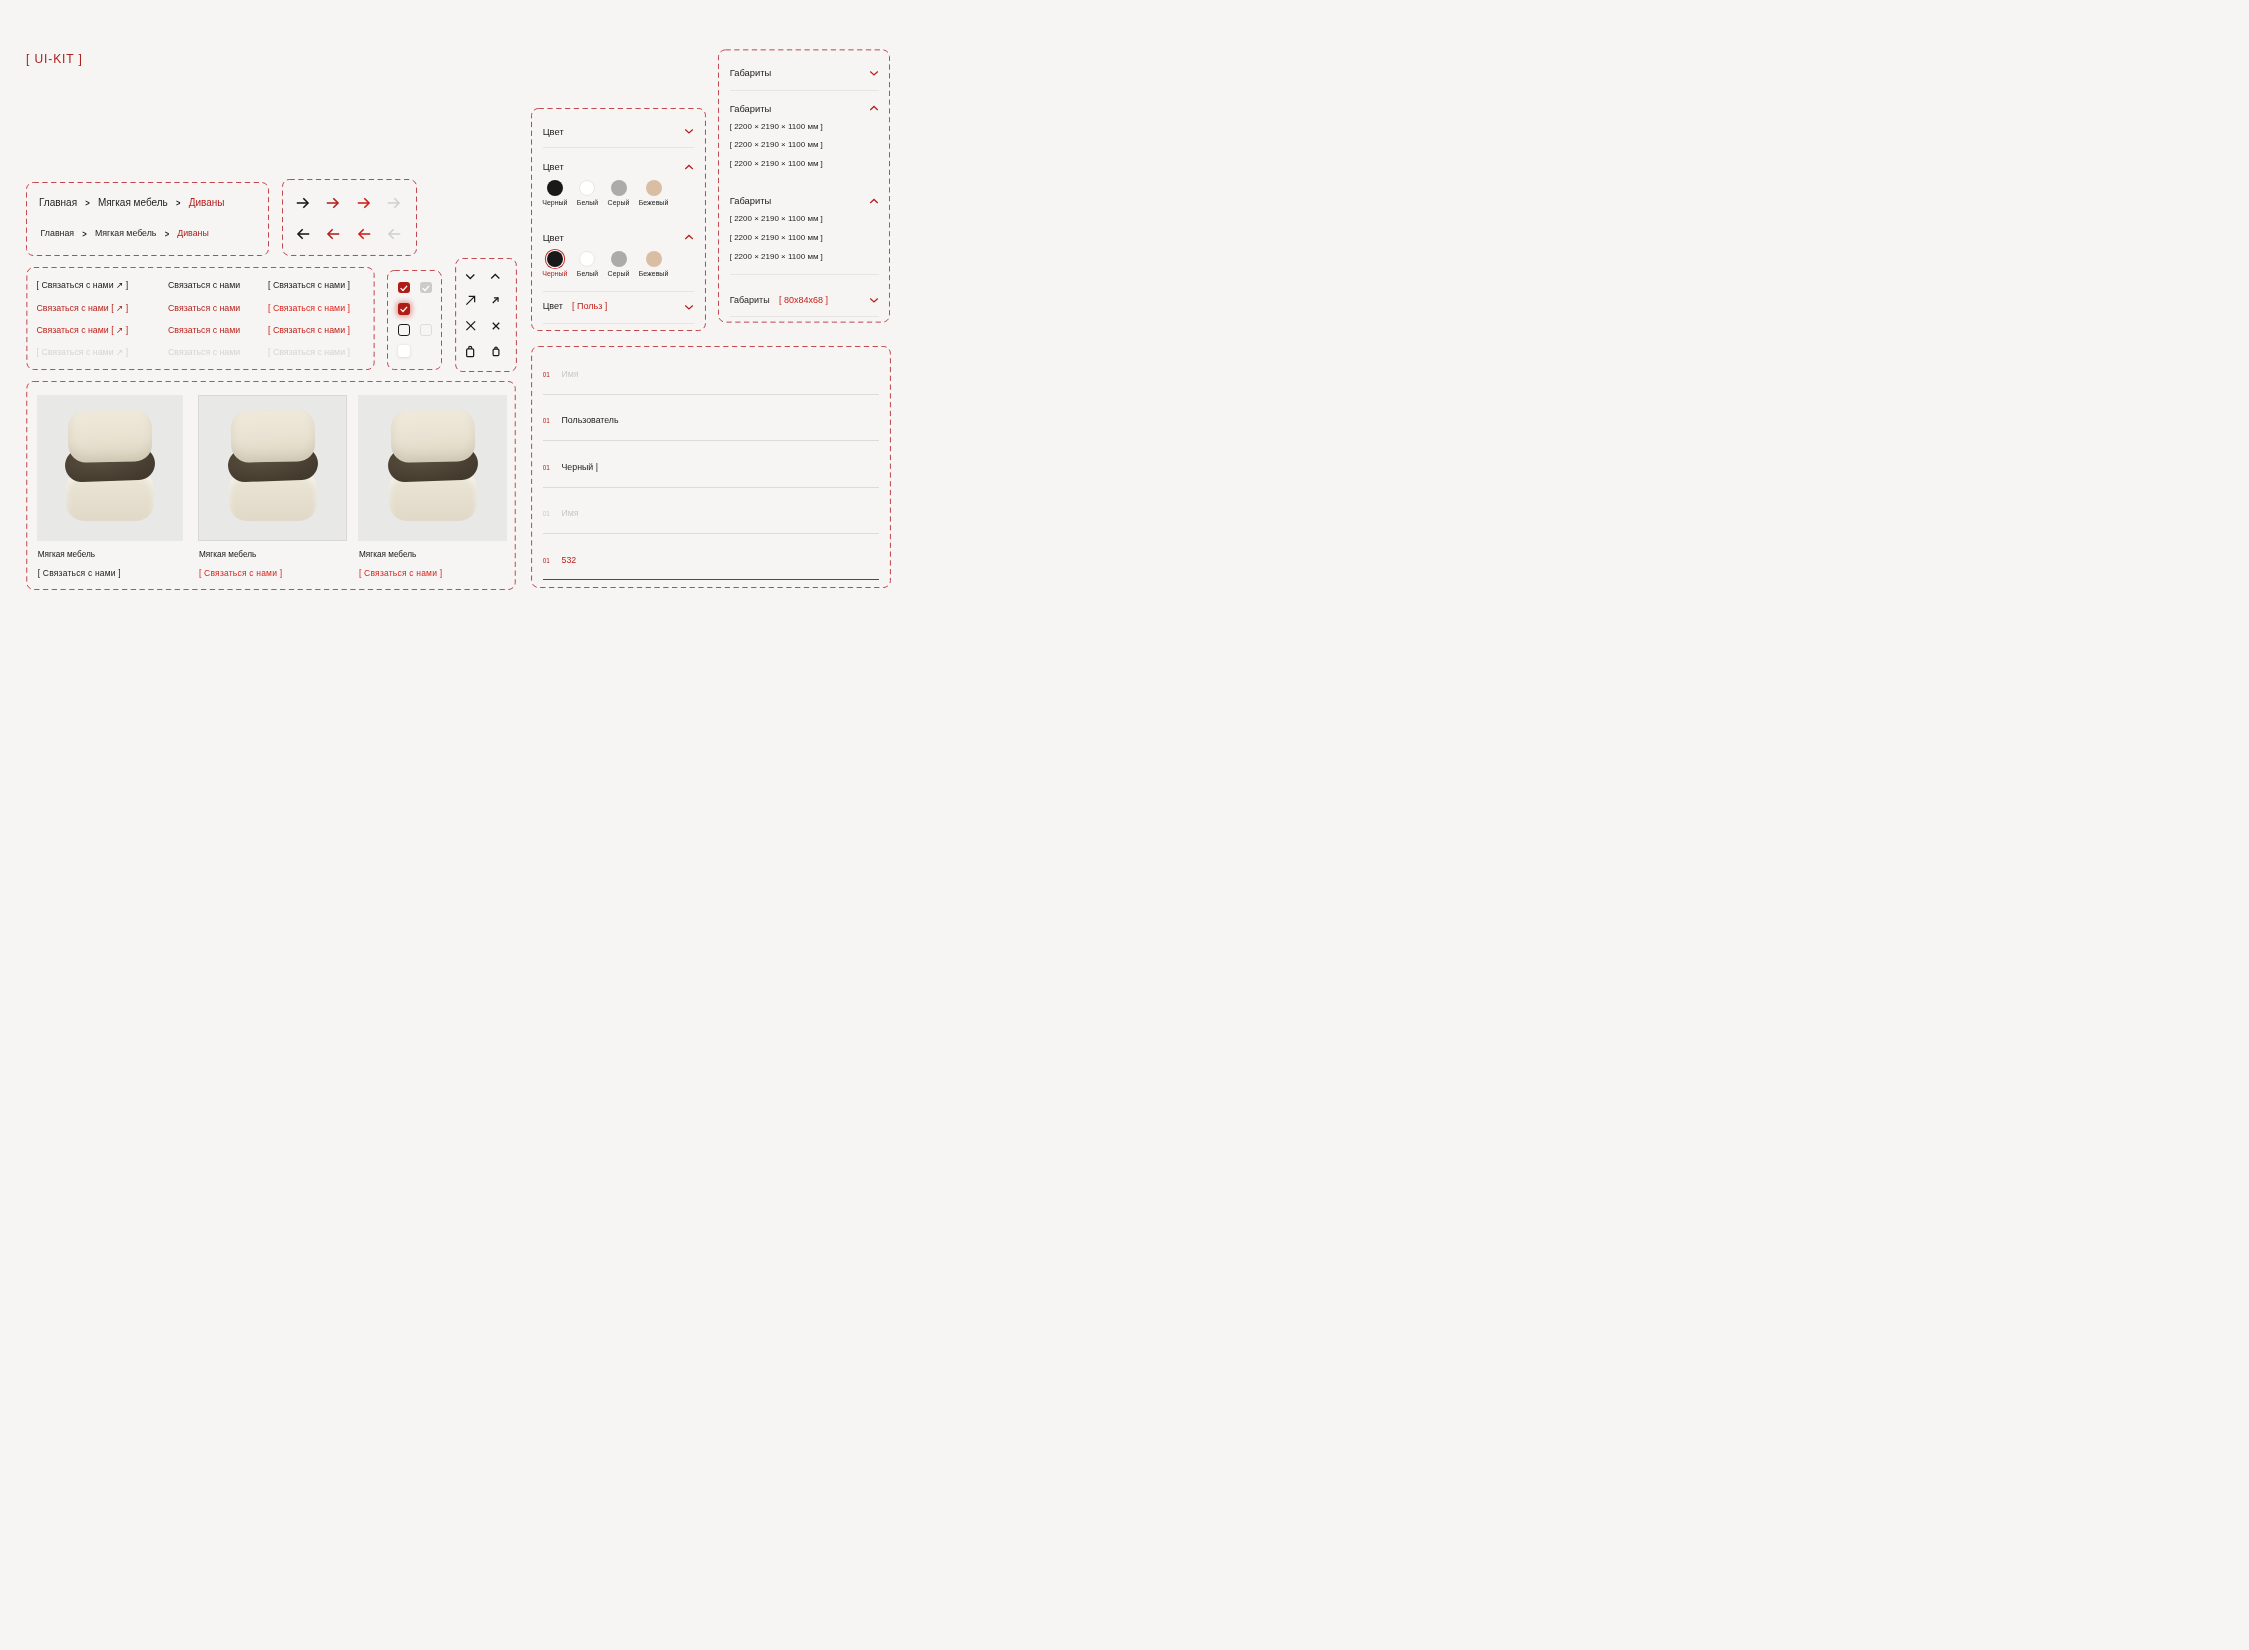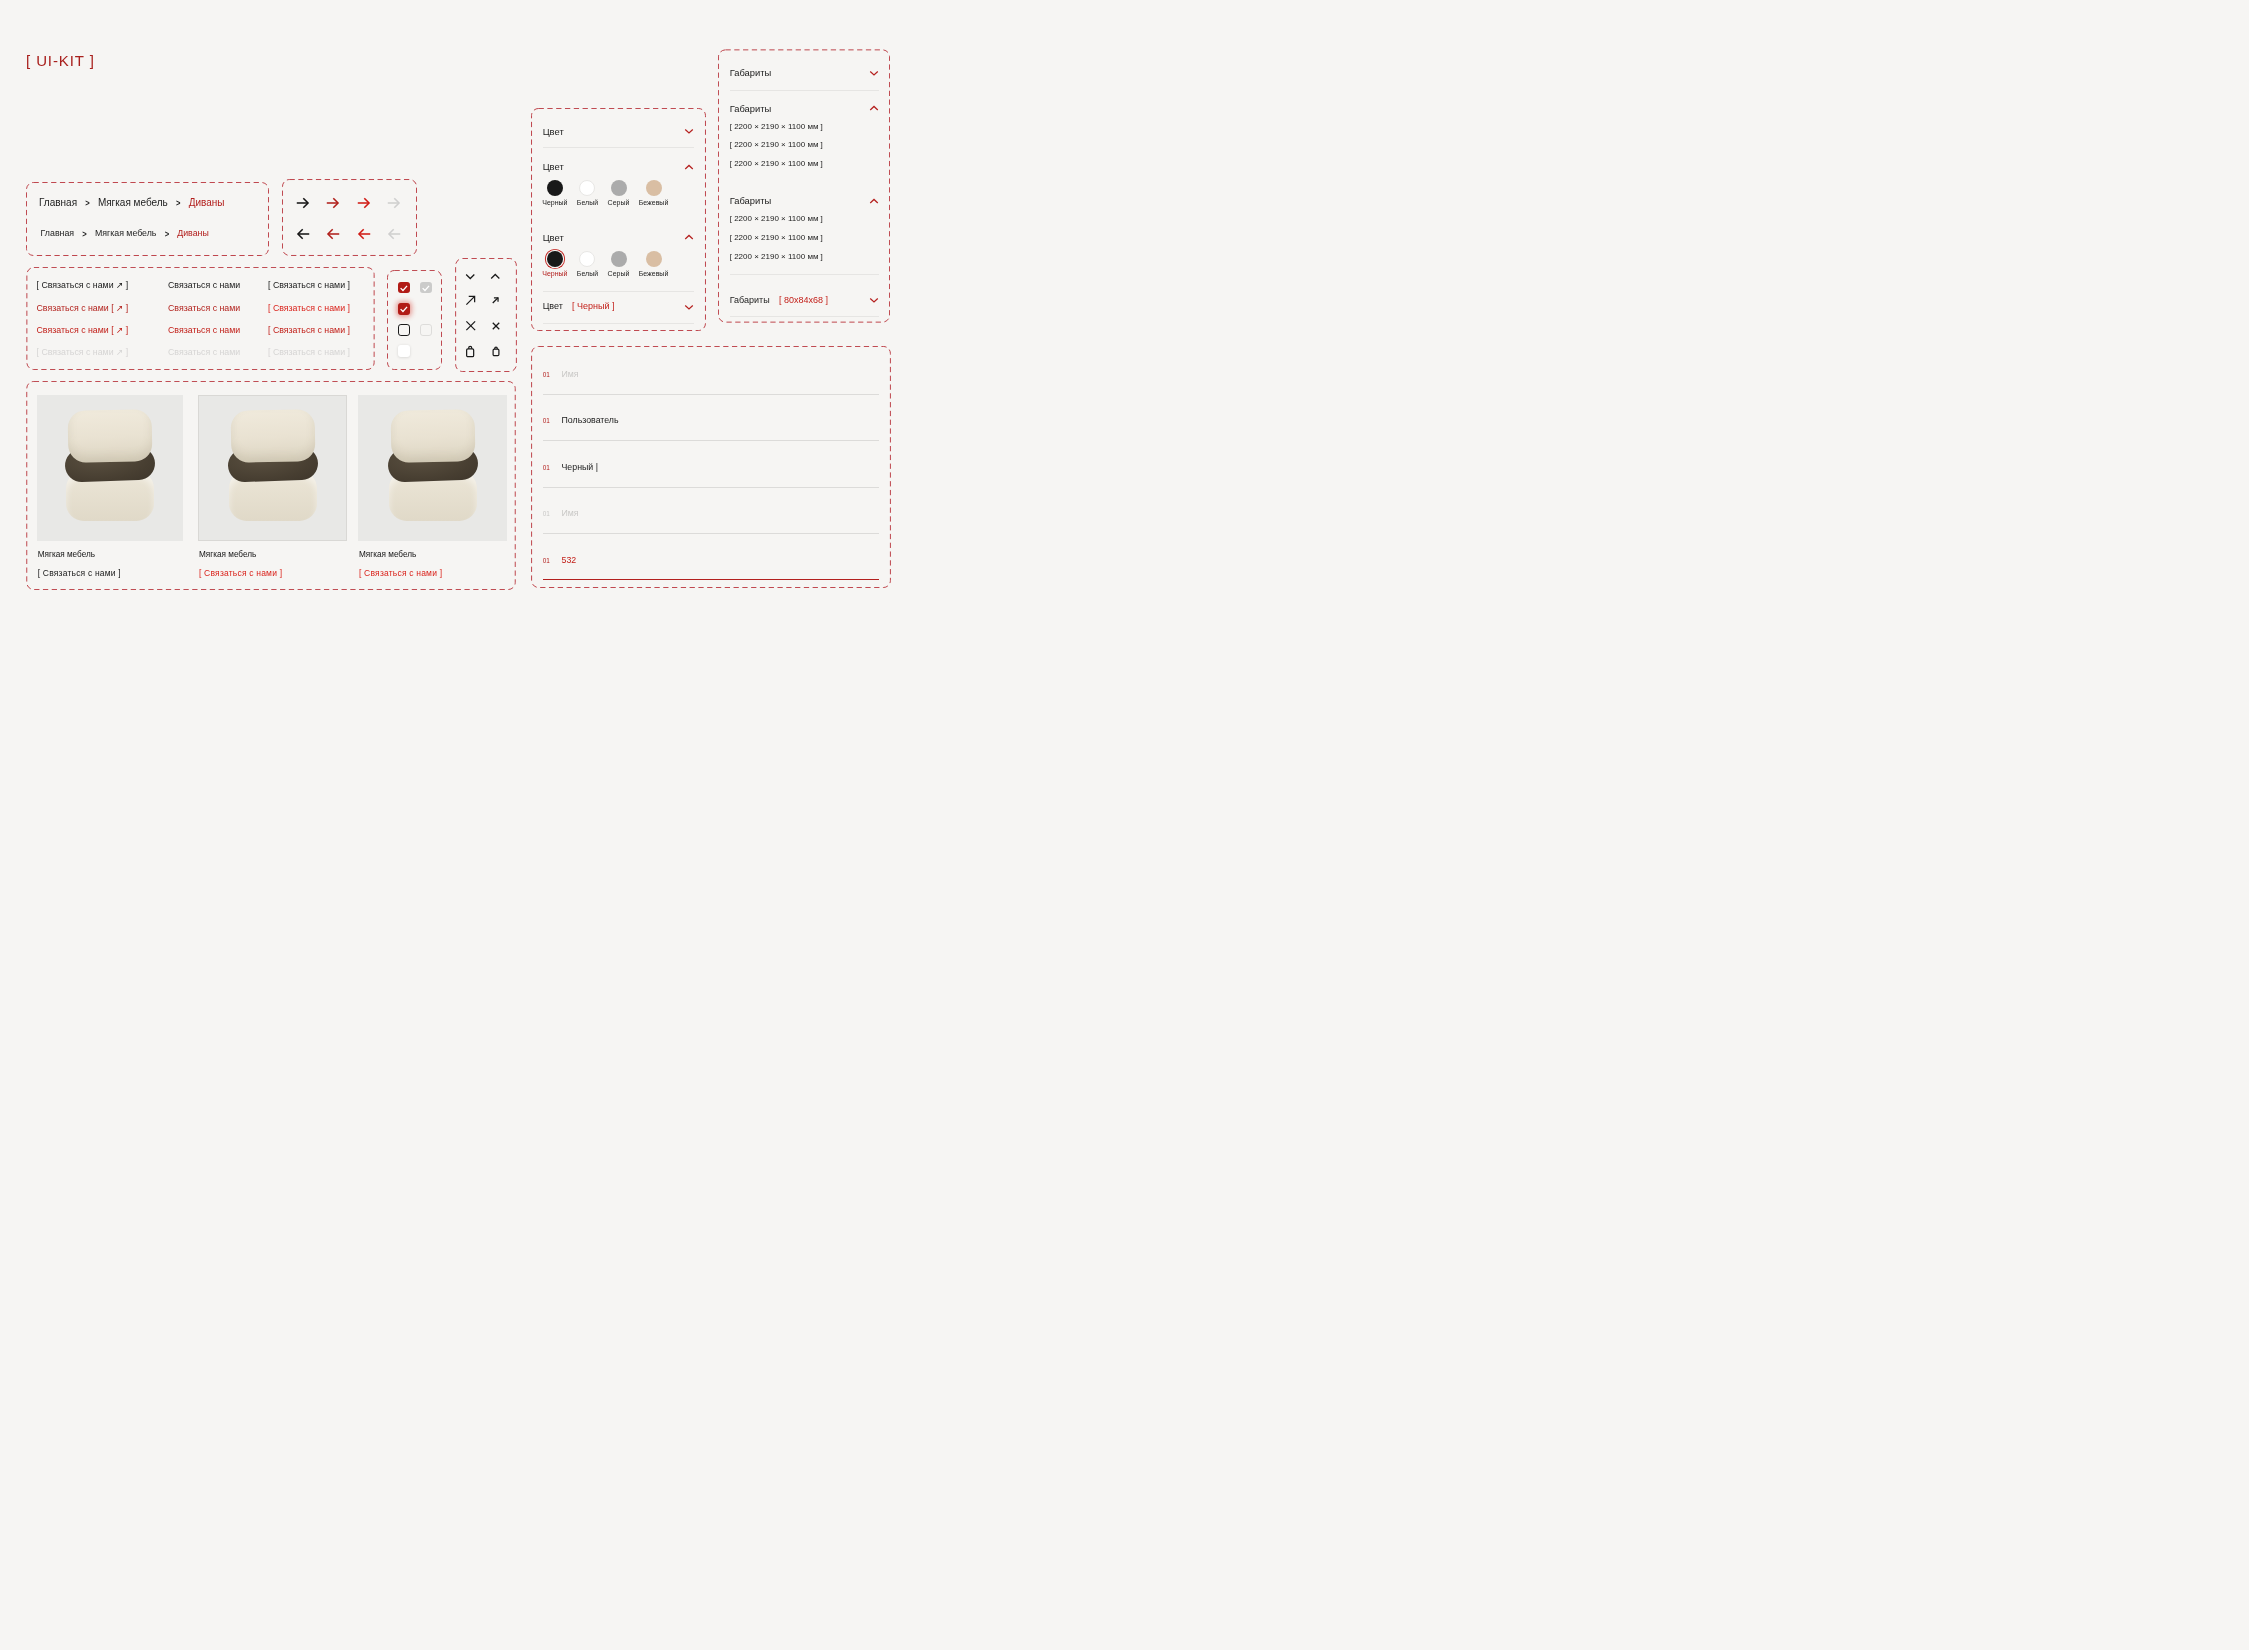--- a/index.html
+++ b/index.html
@@ -4,21 +4,21 @@
 <style>
   * { box-sizing: border-box; margin: 0; padding: 0; }
   html,body { background:#F6F5F3; }
   body { font-family: "Liberation Sans", "DejaVu Sans", sans-serif; color:#1B1B1B; }
   .canvas { position:relative; width:919px; height:674px; background:#F6F5F3; overflow:hidden; }
 
   .panel { position:absolute; }
   .dash-border { position:absolute; inset:0; pointer-events:none; }
   .dash-border rect { fill:none; stroke:#B22028; stroke-width:1.4; stroke-dasharray:9 6; }
 
-  .uikit-label { position:absolute; left:26px; top:52px; font-size:15px; letter-spacing:0.9px; color:#A9201D; font-weight:500; }
+  .uikit-label { position:absolute; left:26px; top:52px; font-size:12px; letter-spacing:0.9px; color:#A9201D; font-weight:500; }
 
   
   .bc-row { position:absolute; display:flex; align-items:center; gap:8.2px; color:#1C1C1C; white-space:nowrap; }
   .bc-large { font-size:10px; }
   .bc-small { font-size:8.8px; }
   .bc-sep { font-size:7.6px; font-weight:700; color:#1C1C1C; transform:scaleY(1.25); }
   .bc-active { color:#B3201E; }
   .bc-item { cursor:default; }
 
   
@@ -304,21 +304,21 @@
     <div class="sw sw-white" style="left:48px;top:143px;"></div>
     <div class="sw sw-gray" style="left:80px;top:143px;"></div>
     <div class="sw sw-beige" style="left:115px;top:143px;"></div>
     <div class="sw-label sw-label-selected" style="left:-0.6px;top:162px;">Черный</div>
     <div class="sw-label" style="left:32px;top:162px;">Белый</div>
     <div class="sw-label" style="left:63px;top:162px;">Серый</div>
     <div class="sw-label" style="left:98px;top:162px;">Бежевый</div>
 
     <div class="divider" style="left:11.7px;top:183px;width:151px;"></div>
     <div class="hdr-sm" style="left:11.7px;top:193px;">Цвет</div>
-    <div class="hdr-sm red-val" style="left:41px;top:193px;">[ Черный ]</div>
+    <div class="hdr-sm red-val" style="left:41px;top:193px;">[ Польз ]</div>
     <svg class="chev" style="left:153px;top:196px;" viewBox="0 0 17 11">
         <polyline points="2,2.5 8.5,8.5 15,2.5"></polyline>
       </svg>
     <div class="divider" style="left:11.7px;top:215px;width:151px;"></div>
   </div>
 
   <div class="panel" style="left:718px;top:49px;width:172px;height:274px;">
     <svg class="dash-border" width="172" height="274" viewBox="0 0 294 467">
         <rect x="0.8" y="0.8" width="292.4" height="465.4" rx="12"></rect>
       </svg>

